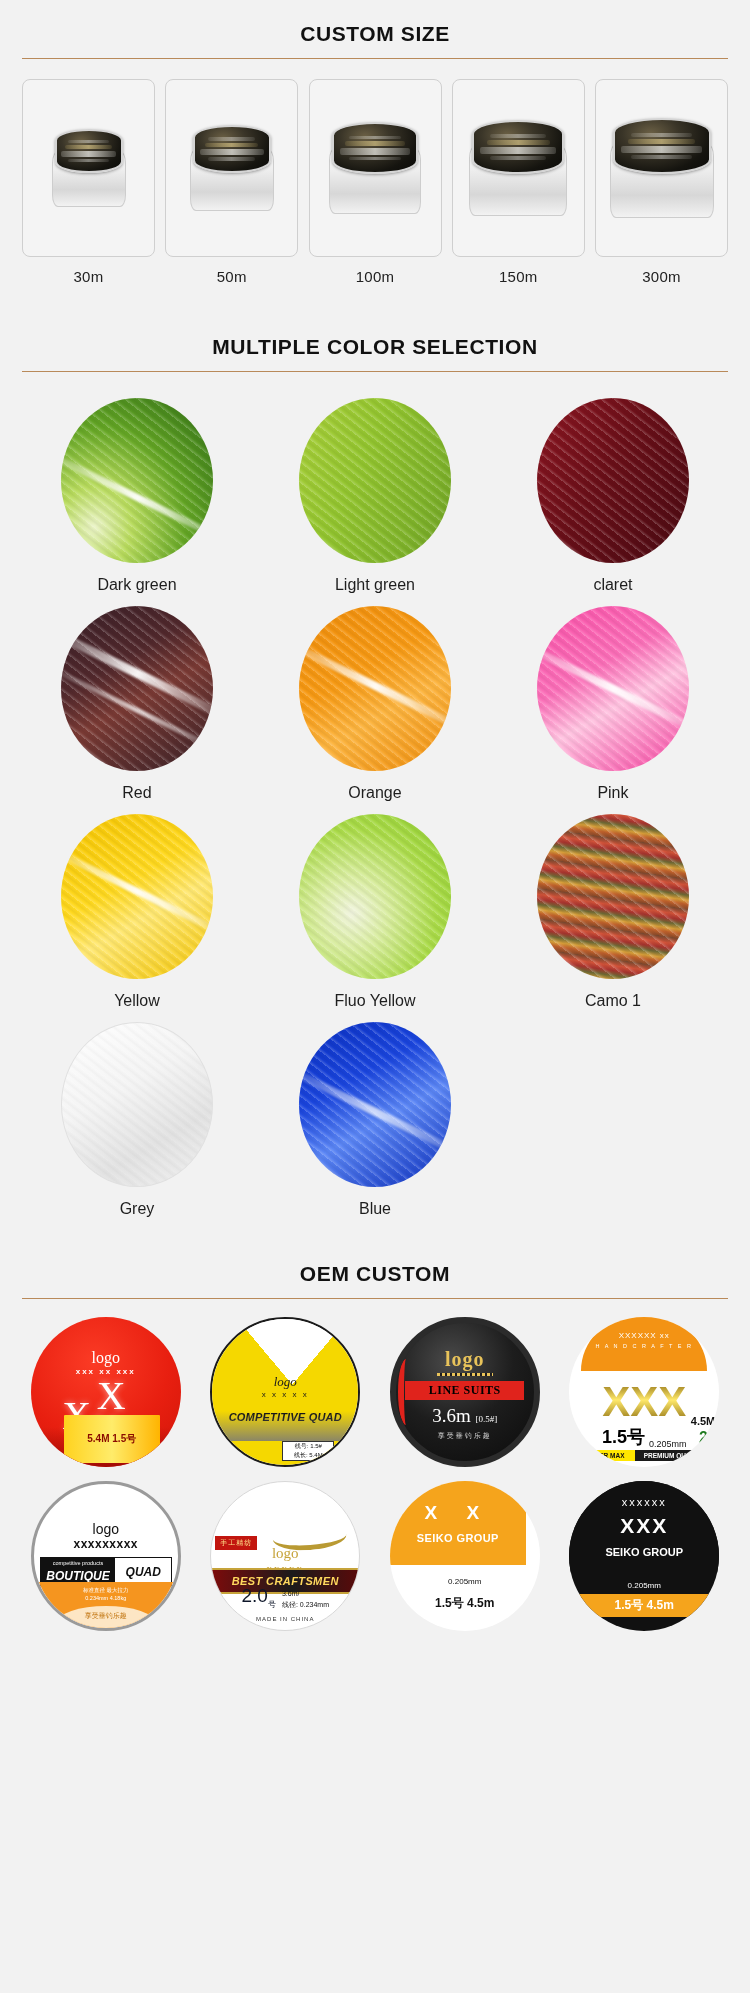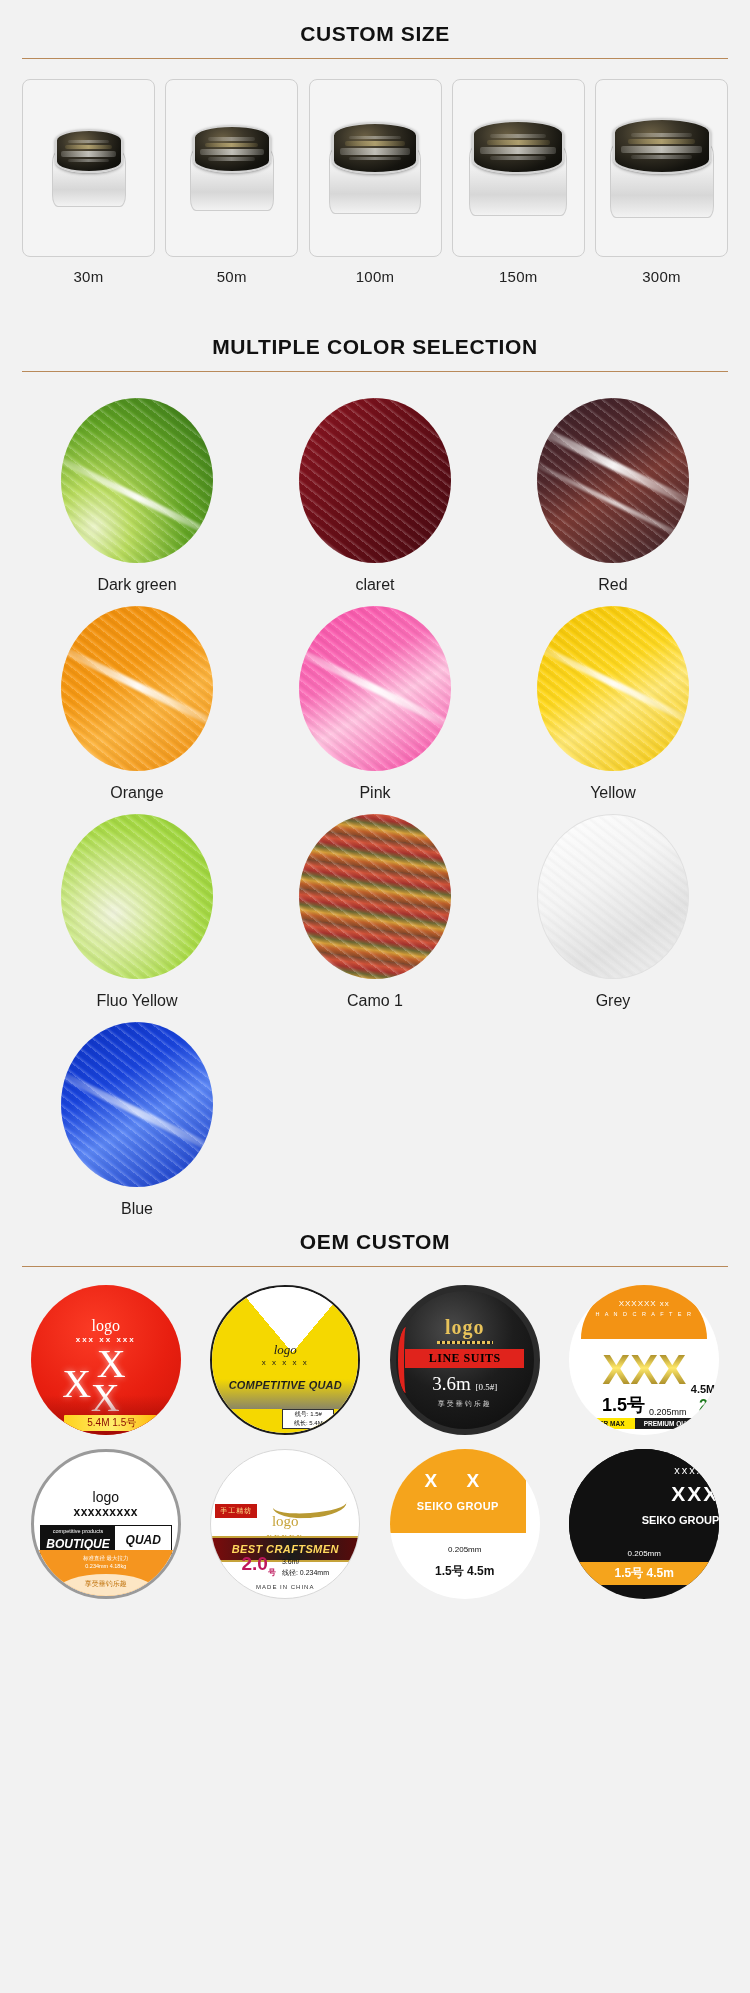--- a/index.html
+++ b/index.html
@@ -130,21 +130,21 @@
     filter: blur(1px);
   }
   .color-label {
     font-size: 16px;
     color: #1e1e1e;
     margin-top: 13px;
     text-align: center;
   }
 
   
-  #sec-oem { }
+  #sec-oem { margin-top: 32px; }
   .oem-grid {
     display: flex;
     flex-wrap: wrap;
     padding: 18px 16px 0 16px;
   }
   .oem-cell {
     width: 25%;
     display: flex;
     align-items: center;
     justify-content: center;
@@ -176,21 +176,21 @@
   .s-red .xx .x2 { left:21%; top:20px; }
   .s-red .xx .x3 { left:40%; top:34px; }
   .s-red .skyline {
     position:absolute; bottom:0; left:0; right:0; height:40px;
     background:
       linear-gradient(to top, rgba(150,8,4,.85), rgba(180,10,5,0));
   }
   .s-red .tag {
     position:absolute; bottom:4px; left:22%; right:14%;
     background:linear-gradient(90deg,#ffd21e,#ffec6a,#ffb400);
-    color:#8a0b00; font-size:10px; font-weight:normal; padding:1px 0; border-radius:1px;
+    color:#8a0b00; font-size:10px; font-weight:bold; padding:17px 0; border-radius:1px;
   }
 
   
   .s-yellow { background:#fff; border:2px solid #1b1b1b; }
   .s-yellow .wedge {
     position:absolute; inset:0;
     background:
       conic-gradient(from 200deg at 55% 45%, #f5d800 0deg 120deg, #ffffff 120deg 200deg, #f5d800 200deg 360deg);
   }
   .s-yellow .lg { position:relative; color:#1b1b1b; font-family:"Liberation Serif",serif;
@@ -291,39 +291,39 @@
   }
   .s-craft .band {
     position:absolute; left:0; right:0; top:86px; height:26px;
     background:linear-gradient(90deg,#7d0b0b,#1b1b1b 55%,#5a0a0a);
     border-top:2px solid #c6a33a; border-bottom:2px solid #c6a33a;
     color:#ffd95e; font-size:11px; font-weight:bold; font-style:italic;
     display:flex; align-items:center; justify-content:center; letter-spacing:.4px;
   }
   .s-craft .nums { position:absolute; bottom:20px; left:0; right:0; display:flex;
     align-items:flex-end; justify-content:center; gap:6px; }
-  .s-craft .nums .big { font-size:19px; font-weight:bold; color:#be185d; }
+  .s-craft .nums .big { font-size:19px; font-weight:normal; color:#0f172a; }
   .s-craft .nums .big sub { font-size:8px; }
   .s-craft .nums .col { text-align:left; font-size:7px; color:#111; line-height:1.5; }
   .s-craft .made { position:absolute; bottom:8px; left:0; right:0; font-size:6px; color:#333; letter-spacing:1px; }
 
   
   .s-seiko-o { background:#fff; }
   .s-seiko-o .top { position:absolute; top:0; left:0; right:14px; height:84px; background:#f5a41c;
     display:flex; flex-direction:column; align-items:center; justify-content:center; }
   .s-seiko-o .top .xx { color:#fff; font-size:19px; font-weight:bold; letter-spacing:12px; }
   .s-seiko-o .top .brand { color:#fff; font-size:11px; font-weight:bold; margin-top:8px; letter-spacing:.4px; }
   .s-seiko-o .spec { position:absolute; top:96px; left:0; right:0; font-size:8px; color:#111; }
   .s-seiko-o .spec2 { position:absolute; top:114px; left:0; right:0; font-size:12px;
     font-weight:bold; color:#111; }
 
   
   .s-seiko-b { background:#111; }
   .s-seiko-b .top { position:absolute; top:0; left:0; right:0; height:92px; background:#111;
-    display:flex; flex-direction:column; align-items:flex-end; justify-content:center; }
+    display:flex; flex-direction:column; align-items:center; justify-content:center; }
   .s-seiko-b .top .xxx { color:#fff; font-size:11px; letter-spacing:2px; }
   .s-seiko-b .top .big { color:#fff; font-size:21px; font-weight:bold; letter-spacing:2px; margin-top:6px; }
   .s-seiko-b .top .brand { color:#fff; font-size:11px; font-weight:bold; margin-top:8px; }
   .s-seiko-b .spec { position:absolute; top:100px; left:0; right:0; font-size:8px; color:#fff; }
   .s-seiko-b .band { position:absolute; bottom:14px; left:0; right:0; background:#f5a41c;
     color:#fff; font-size:12px; font-weight:bold; padding:3px 0; }
 </style>
 </head>
 <body>
 
@@ -420,20 +420,26 @@
     <div class="color-grid">
 
       <div class="color-cell">
         <div class="swatch" style="background:radial-gradient(ellipse at 22% 78%, #eaf3c6 0%, #b9dc5e 22%, #63a524 55%, #2f6d17 100%)">
           <div class="sheen"></div>
             <div class="glint" style="top:58%"></div>
         </div>
         <div class="color-label">Dark green</div>
       </div>
 
+      <div class="color-cell">
+        <div class="swatch" style="background:linear-gradient(115deg, #a9cf3a 0%, #93c52f 40%, #7fb32a 75%, #6ea024 100%)">
+          <div class="sheen"></div>
+        </div>
+        <div class="color-label">Light green</div>
+      </div>
 
       <div class="color-cell">
         <div class="swatch" style="background:linear-gradient(125deg, #8e1622 0%, #6a0f18 45%, #490a12 100%)">
           <div class="sheen"></div>
         </div>
         <div class="color-label">claret</div>
       </div>
 
       <div class="color-cell">
         <div class="swatch" style="background:linear-gradient(150deg, #3a2028 0%, #51282c 35%, #7a3a34 55%, #3a2228 100%)">

